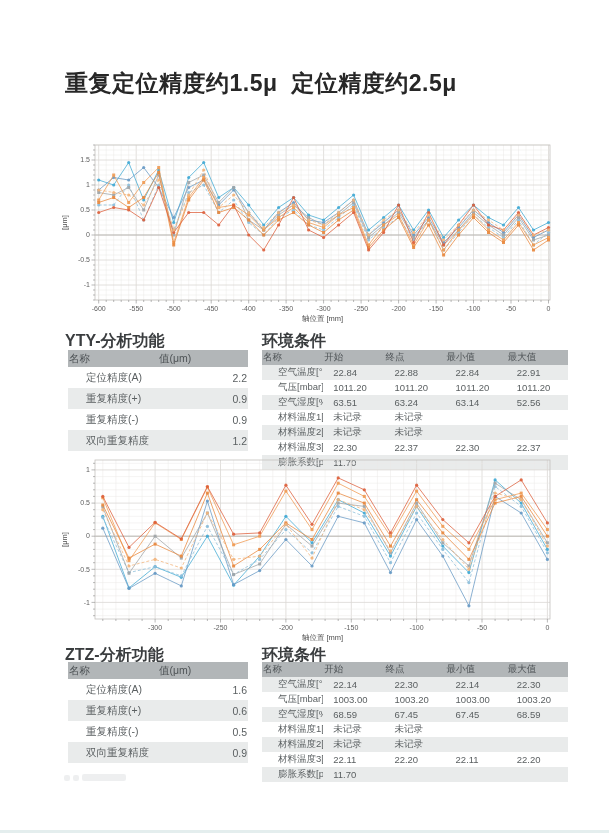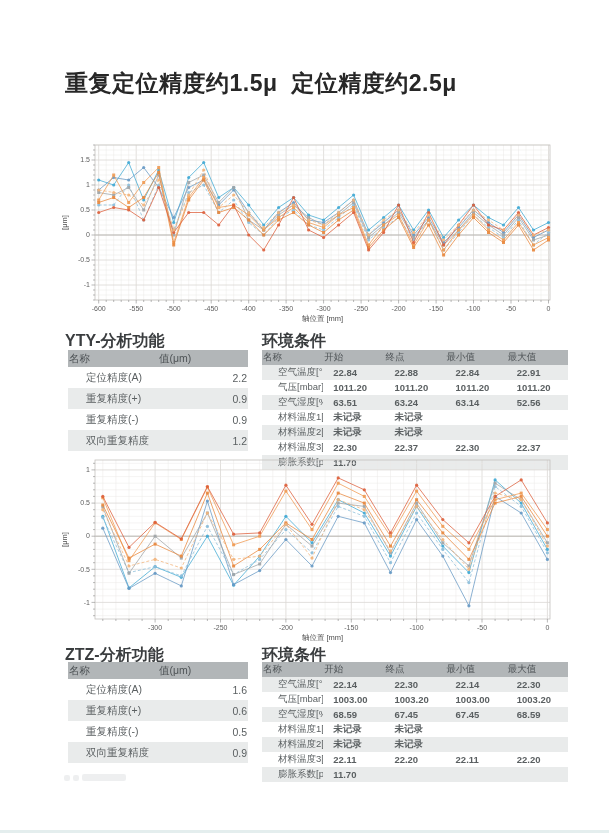--- a/index.html
+++ b/index.html
@@ -28,21 +28,21 @@
   .tbl.analysis td{height:19px;}
   .tbl.analysis tbody tr:nth-child(even){background:#e9ebeb;}
   .tbl.analysis td:first-child{padding-left:18px;}
   .tbl.analysis td:last-child{padding-left:24px;text-align:right;}
   
   .tbl.env{width:306px;font-size:9.5px;}
   .tbl.env th{height:13px;}
   .tbl.env td{height:12.5px;}
   .tbl.env tbody tr:nth-child(odd){background:#e9ebeb;}
   .tbl.env td:first-child{padding-left:16px;}
-  .tbl.env td:not(:first-child){padding-left:10px;font-weight:bold;}
+  .tbl.env td:not(:first-child){padding-left:10px;}
   #analysis-table-yty{left:68px;top:350px;}
   #env-table-yty{left:262px;top:350px;}
   #analysis-table-ztz{left:68px;top:662px;}
   #env-table-ztz{left:262px;top:662px;}
   #heading-analysis-yty{left:65px;top:331px;}
   #heading-env-yty{left:262px;top:331px;}
   #heading-analysis-ztz{left:65px;top:645px;}
   #heading-env-ztz{left:262px;top:645px;}
   .watermark{
     position:absolute;left:64px;top:772px;width:80px;height:11px;opacity:0.16;

